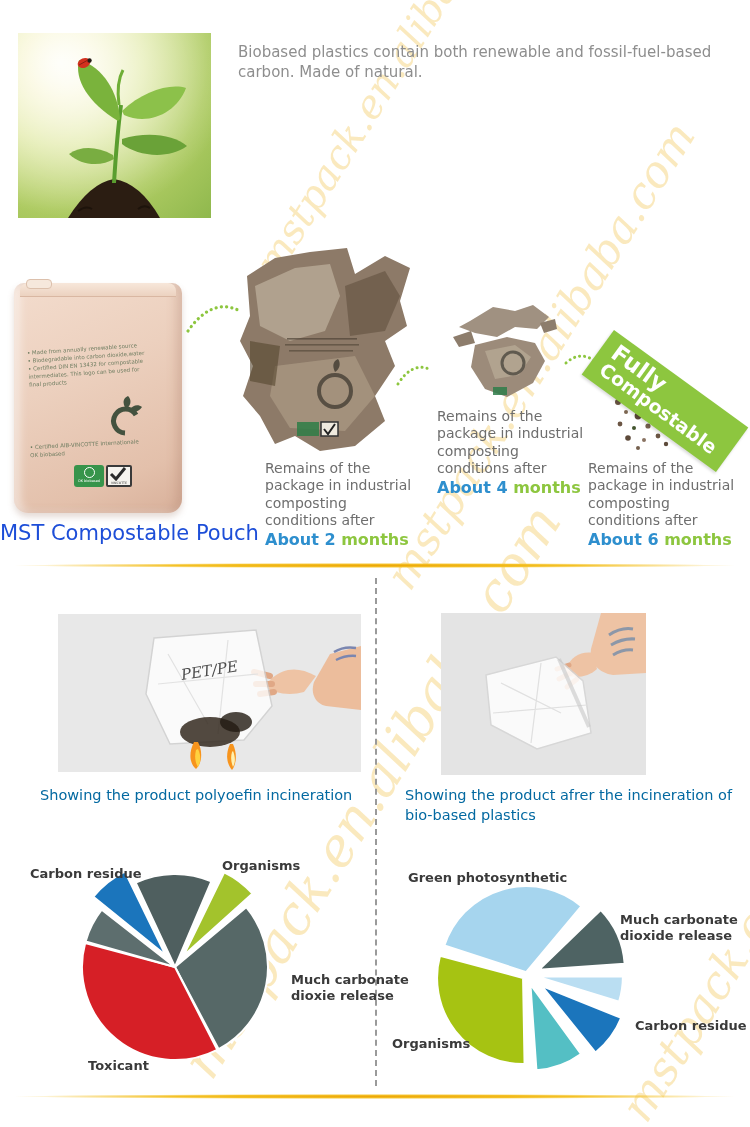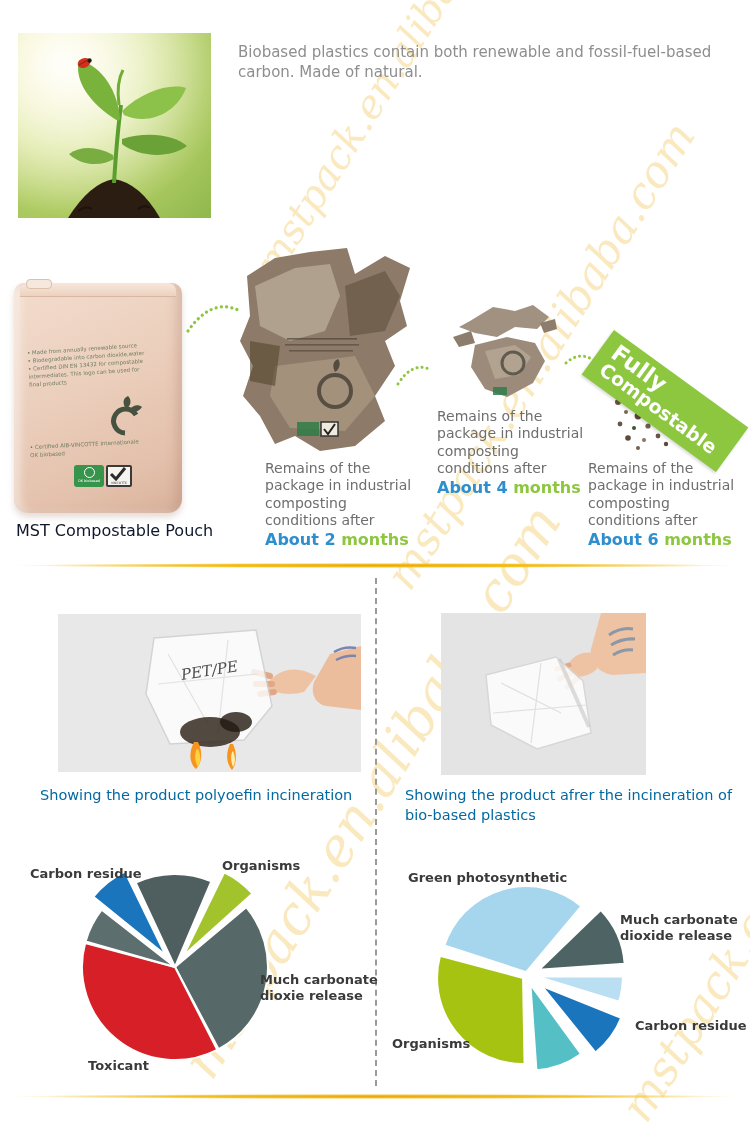--- a/index.html
+++ b/index.html
@@ -32,21 +32,21 @@
      color:#6d7c60;transform:rotate(-4deg);white-space:pre-line}
   .ptext2{position:absolute;left:16px;top:158px;width:120px;font-size:5.5px;line-height:1.4;
      color:#6d7c60;transform:rotate(-3deg);white-space:pre-line}
   .sprout{position:absolute;left:92px;top:112px}
   .certs{position:absolute;left:60px;top:182px;display:flex;gap:2px}
   .cert-ok{width:30px;height:22px;background:#37944b;border-radius:3px;color:#fff;
      font-size:3.5px;text-align:center;padding-top:1px}
   .cert-ok .ring{width:11px;height:11px;border:1.5px solid #fff;border-radius:50%;margin:1px auto}
   .cert-v{width:26px;height:22px;background:#f6f4ef;border:2px solid #3a3a3a;border-radius:2px;
      font-size:3.2px;text-align:center;color:#333}
-  .mst-title{left:16px;top:521px;font-size:16px;color:#0f172a;z-index:2}
+  .mst-title{left:0;top:521px;font-size:21px;color:#1d4ed8;z-index:2}
 
   
   .stage-cap{position:absolute;width:156px;font-size:14px;line-height:1.24;color:#6e6e6e;z-index:2}
   .about-line{margin-top:1px;font-size:16px;font-weight:bold}
   .about-blue{color:#2e8fce}
   .months-green{color:#8dc63f}
 
   
   .banner{left:614px;top:330px;transform:rotate(36deg);transform-origin:0 0;
      background:#8dc63f;color:#fff;padding:5px 14px 7px 12px;z-index:2;
@@ -259,19 +259,19 @@
     <path d="M 109.173087932549 109.11621491218504 L 27.382227531165782 82.54075339593959 A 86 86 0 0 1 164.45282236559137 43.236392803952924 Z" fill="#a6d5ee" stroke="#ffffff" stroke-width="2"></path>
     <path d="M 121.87609094935381 106.71242364001459 L 183.7393137784778 46.97180378054082 A 86 86 0 0 1 207.6665992716987 100.7133668980198 Z" fill="#4e6363" stroke="#ffffff" stroke-width="2"></path>
     <path d="M 119.89015863361917 113.4780941112961 L 205.89015863361917 113.4780941112961 A 86 86 0 0 1 202.13236764644023 138.62206071745146 Z" fill="#badef2" stroke="#ffffff" stroke-width="2"></path>
     <path d="M 124.46942349110991 122.70681016152415 L 204.20723498385362 154.9229771952926 A 86 86 0 0 1 178.59097712139595 189.54136284682363 Z" fill="#1b75bc" stroke="#ffffff" stroke-width="2"></path>
     <path d="M 113.4202014332567 121.39692620785908 L 163.9697331304094 190.97238772410455 A 86 86 0 0 1 119.41925817525149 207.18743453020397 Z" fill="#54bfc4" stroke="#ffffff" stroke-width="2"></path>
     <path d="M 106.05994623196639 115.07830737662829 L 107.56085318557277 201.06520916007793 A 86 86 0 0 1 22.990325171106534 92.81986949781147 Z" fill="#a6c312" stroke="#ffffff" stroke-width="2"></path>
   </svg>
 
 <div class="pie-label" style="left:30px;top:866px">Carbon residue</div>
 <div class="pie-label" style="left:222px;top:858px">Organisms</div>
-<div class="pie-label" style="left:260px;top:972px;width:122px">Much carbonate dioxie release</div>
+<div class="pie-label" style="left:291px;top:972px;width:122px">Much carbonate dioxie release</div>
 <div class="pie-label" style="left:88px;top:1058px">Toxicant</div>
 
 <div class="pie-label" style="left:408px;top:870px">Green photosynthetic</div>
 <div class="pie-label" style="left:620px;top:912px;width:126px">Much carbonate dioxide release</div>
 <div class="pie-label" style="left:635px;top:1018px">Carbon residue</div>
 <div class="pie-label" style="left:392px;top:1036px">Organisms</div>
 
 </body></html>

